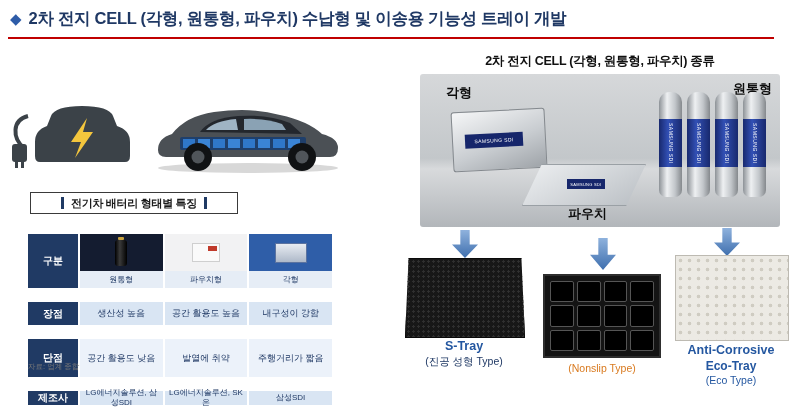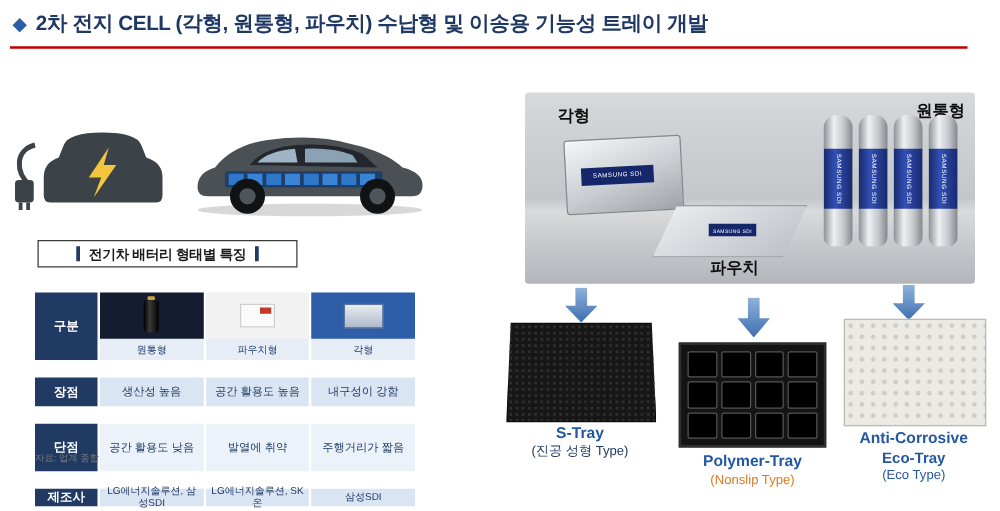--- a/index.html
+++ b/index.html
@@ -185,20 +185,21 @@
     <div class="cell dis r3">주행거리가 짧음</div>
 
     <div class="cell rowhead r4">제조사</div>
     <div class="cell mfr r4">LG에너지솔루션, 삼성SDI</div>
     <div class="cell mfr r4">LG에너지솔루션, SK온</div>
     <div class="cell mfr r4">삼성SDI</div>
   </div>
 
   <div class="src">자료: 업계 종합</div>
 
+  <div class="rtitle">2차 전지 CELL (각형, 원통형, 파우치) 종류</div>
 
   <div class="photo">
     <div class="plabel lbl-pris">각형</div>
     <div class="plabel lbl-cyl">원통형</div>
 
     <div class="pris-cell">
       <div class="pris-band">SAMSUNG SDI</div>
     </div>
 
     <div class="pouch-cell">
@@ -252,21 +253,20 @@
   </div>
 
   <div class="e-tray"></div>
 
   <div class="tray-label tl-1">
     <div class="tname">S-Tray</div>
     <div class="textra"></div>
     <div class="tsub">(진공 성형 Type)</div>
   </div>
   <div class="tray-label tl-2">
-    <div class="tname">Polymer-Tray</div>
     <div class="textra"></div>
     <div class="tsub">(Nonslip Type)</div>
   </div>
   <div class="tray-label tl-3">
     <div class="tname">Anti-Corrosive</div>
     <div class="textra">Eco-Tray</div>
     <div class="tsub">(Eco Type)</div>
   </div>
 
 </div>

